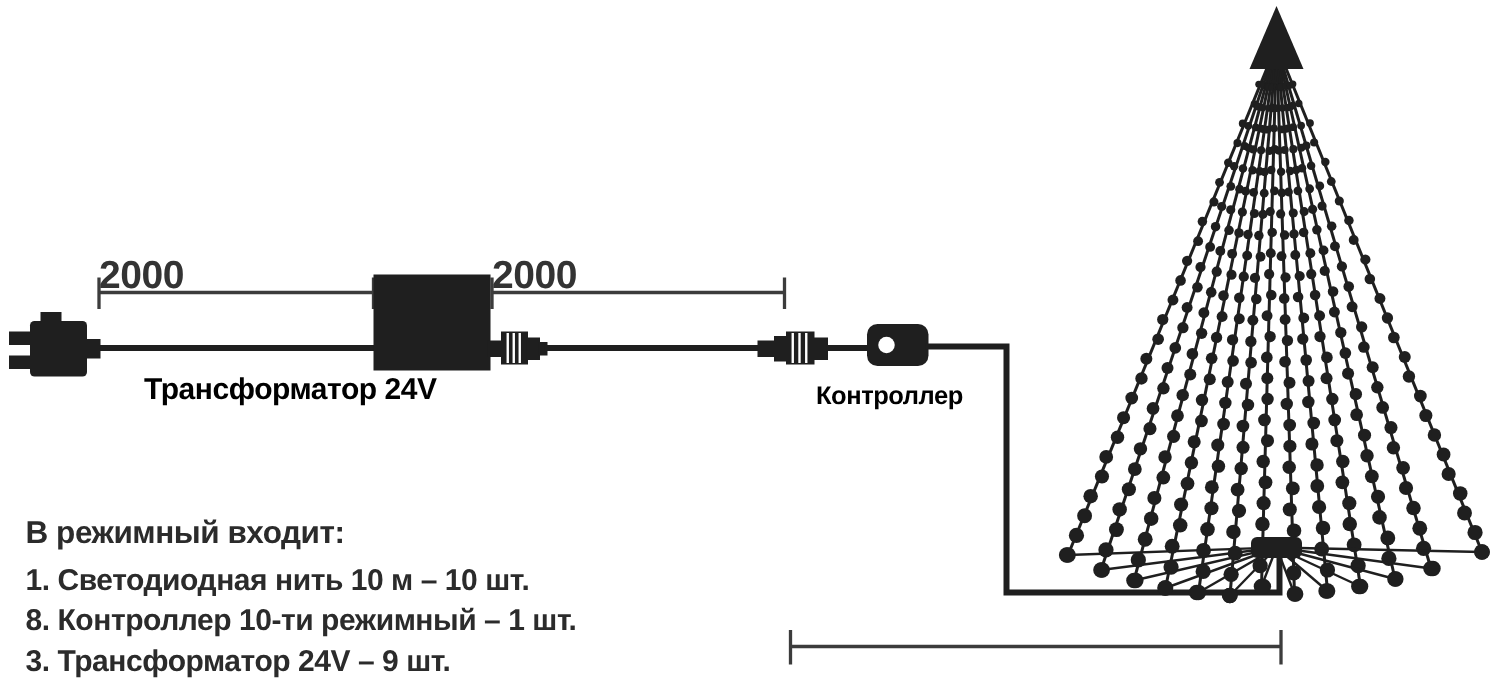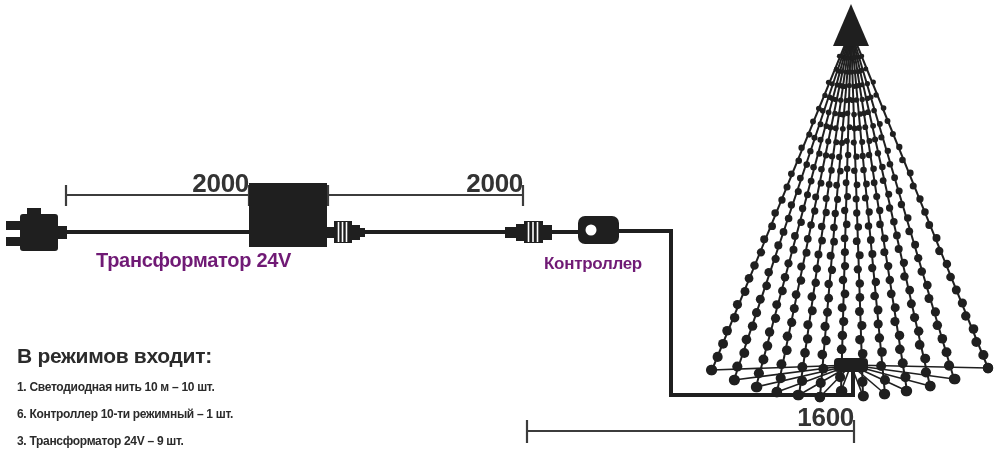--- a/index.html
+++ b/index.html
@@ -4,27 +4,27 @@
 <style>
   html,body{margin:0;padding:0;background:#fff;}
   #canvas{
     position:relative;
     width:1000px;height:457px;
     background:#fff;
     font-family:"Liberation Sans","DejaVu Sans",sans-serif;
     overflow:hidden;
   }
   #diagram-svg{position:absolute;left:0;top:0;}
-  .lbl{position:absolute;color:#701a75;letter-spacing:-0.3px;white-space:nowrap;}
-  .dim-num{font-size:26px;font-weight:bold;color:#333;text-align:right;}
+  .lbl{position:absolute;color:#000000;letter-spacing:-0.3px;white-space:nowrap;}
+  .dim-num{font-size:26px;font-weight:bold;color:#333;text-align:left;}
   .part-label{font-size:20px;font-weight:bold;}
   .ctrl-label{font-size:17px;font-weight:bold;line-height:23px;}
   .kit{position:absolute;left:17px;top:344px;color:#2b2b2b;}
   .kit-heading{font-size:21px;font-weight:bold;letter-spacing:-0.3px;margin:0 0 6px 0;}
-  .kit-item{font-size:12px;font-weight:bold;letter-spacing:-0.3px;line-height:27px;margin:0;}
+  .kit-item{font-size:20px;font-weight:bold;letter-spacing:-0.3px;line-height:27px;margin:0;}
 </style>
 </head>
 <body>
 
 <div id="canvas">
 
   <svg id="diagram-svg" width="1000" height="457" viewBox="0 0 1000 457">
 
     <g stroke="#3c3c3c" stroke-width="2.2">
       <line x1="66" y1="195" x2="249" y2="195"></line>
@@ -483,27 +483,26 @@
         <circle cx="988" cy="368" r="5.2" fill="#1f1f1f"></circle>
       </g>
 
     <polygon points="851,4 833,46 869,46" fill="#1f1f1f"></polygon>
 
     <rect x="834" y="358" width="34" height="14" rx="4" fill="#1f1f1f"></rect>
   </svg>
 
   <div class="lbl dim-num" style="left:66px;top:168px;width:183px;">2000</div>
   <div class="lbl dim-num" style="left:328px;top:168px;width:195px;">2000</div>
-  <div class="lbl dim-num" style="left:527px;top:402px;width:327px;">1600</div>
 
   <div class="lbl part-label" style="left:96px;top:249px;">Трансформатор 24V</div>
 
   <div class="lbl ctrl-label" style="left:544px;top:252px;">
     <div>Контроллер</div>
   </div>
 
   <div class="kit">
-    <p class="kit-heading">В режимов входит:</p>
+    <p class="kit-heading">В режимный входит:</p>
     <p class="kit-item">1. Светодиодная нить 10 м – 10 шт.</p>
-    <p class="kit-item">6. Контроллер 10-ти режимный – 1 шт.</p>
+    <p class="kit-item">8. Контроллер 10-ти режимный – 1 шт.</p>
     <p class="kit-item">3. Трансформатор 24V – 9 шт.</p>
   </div>
 </div>
 
 </body></html>

